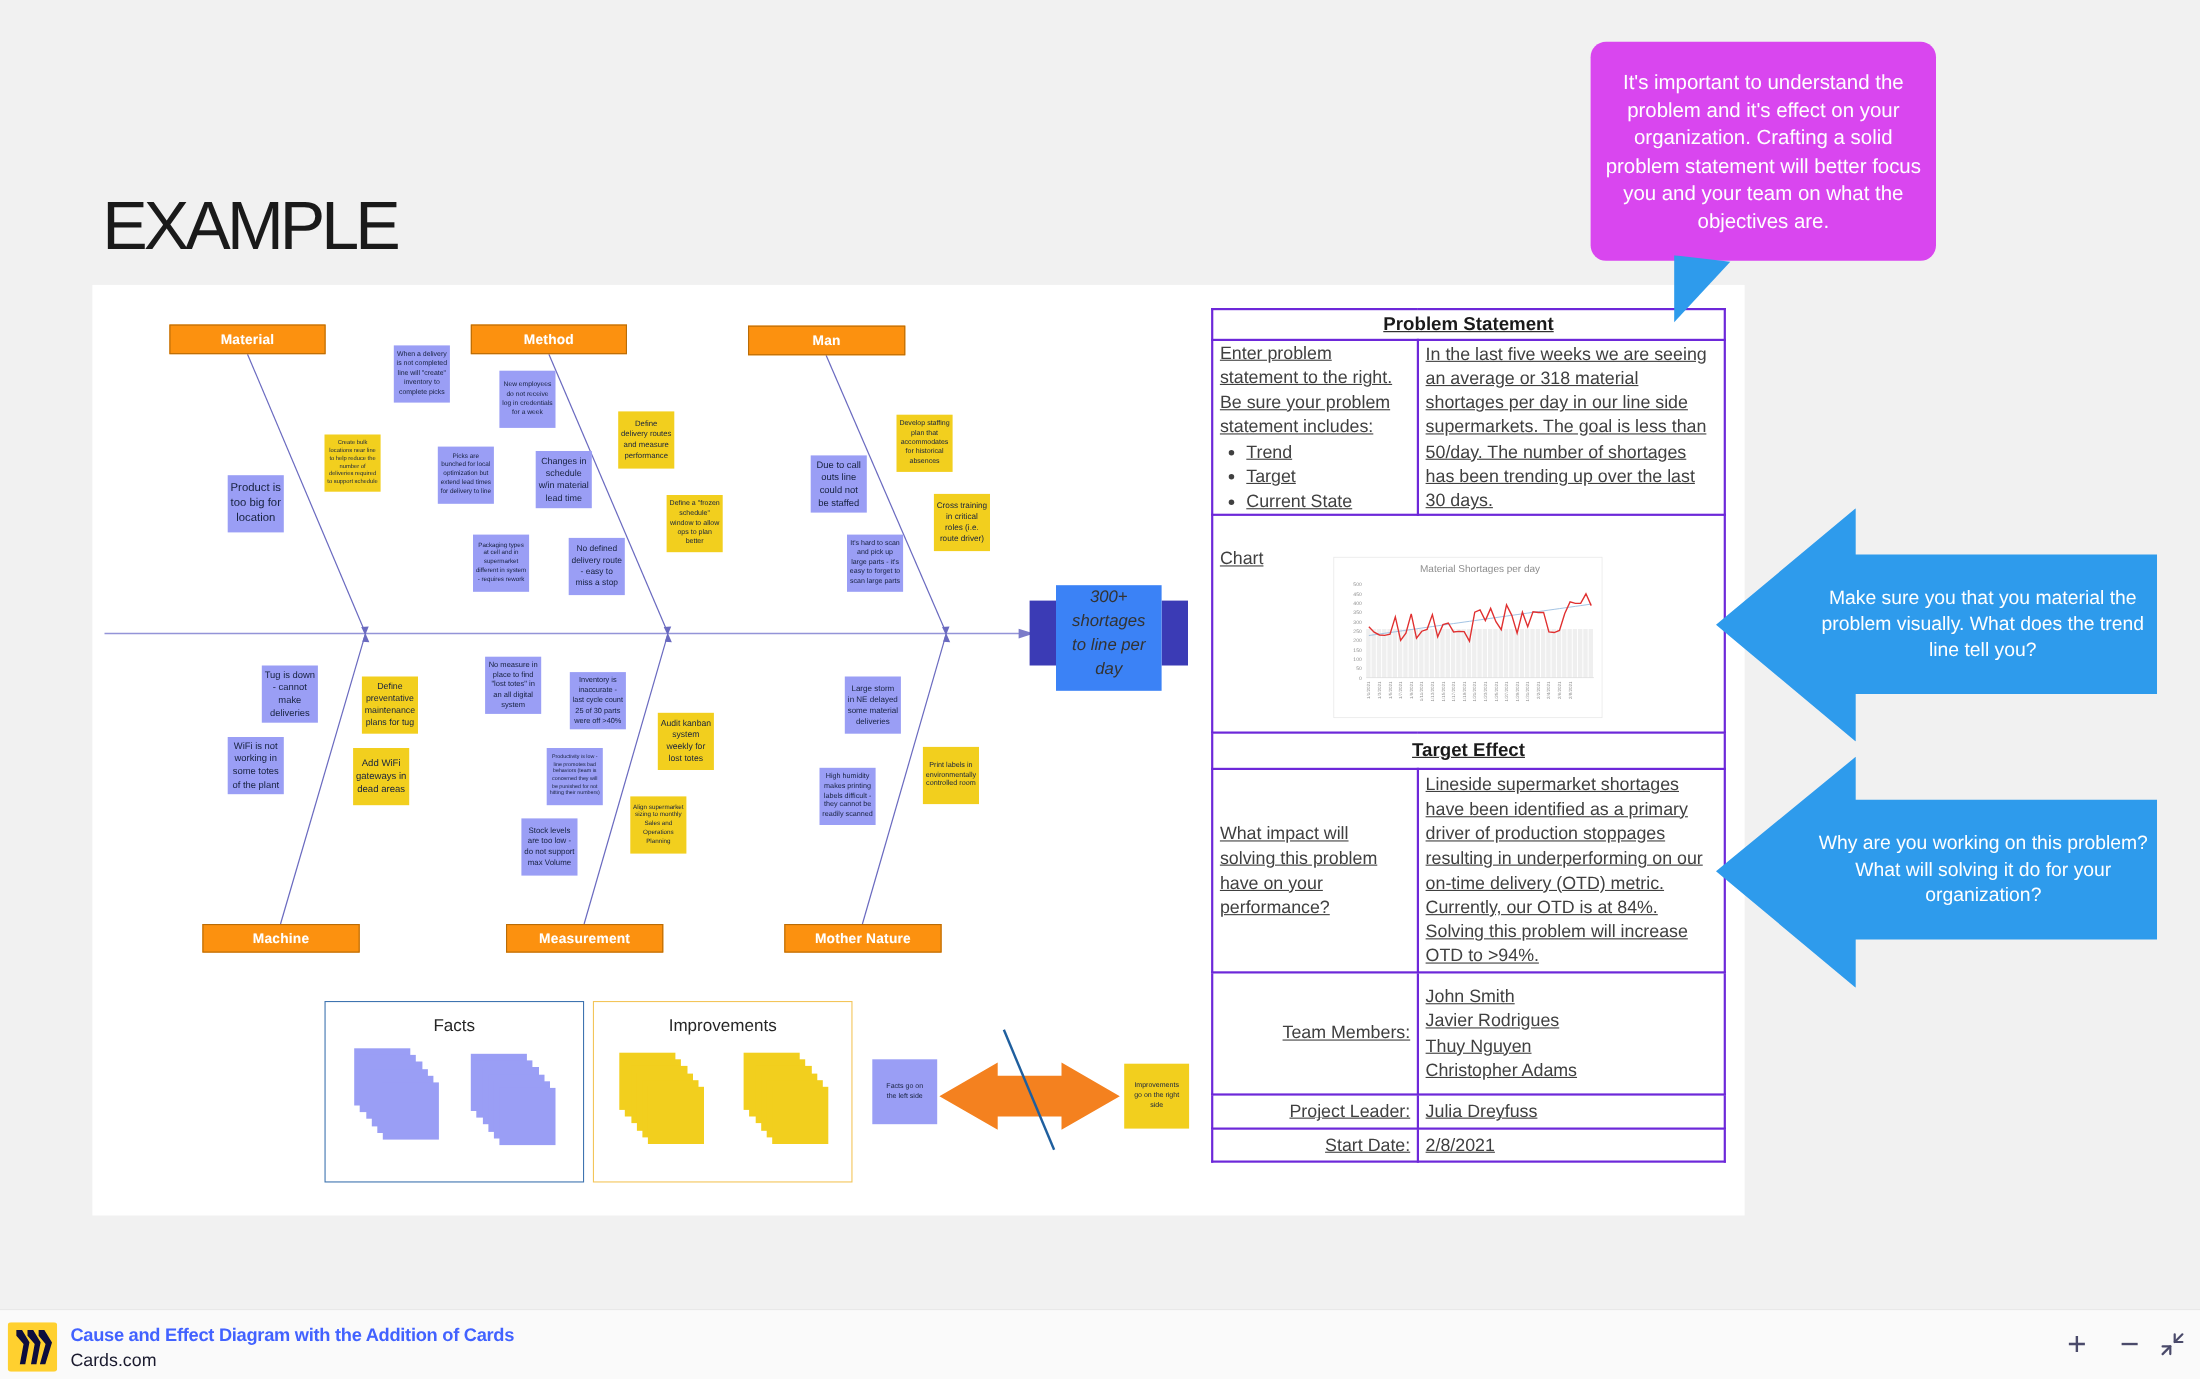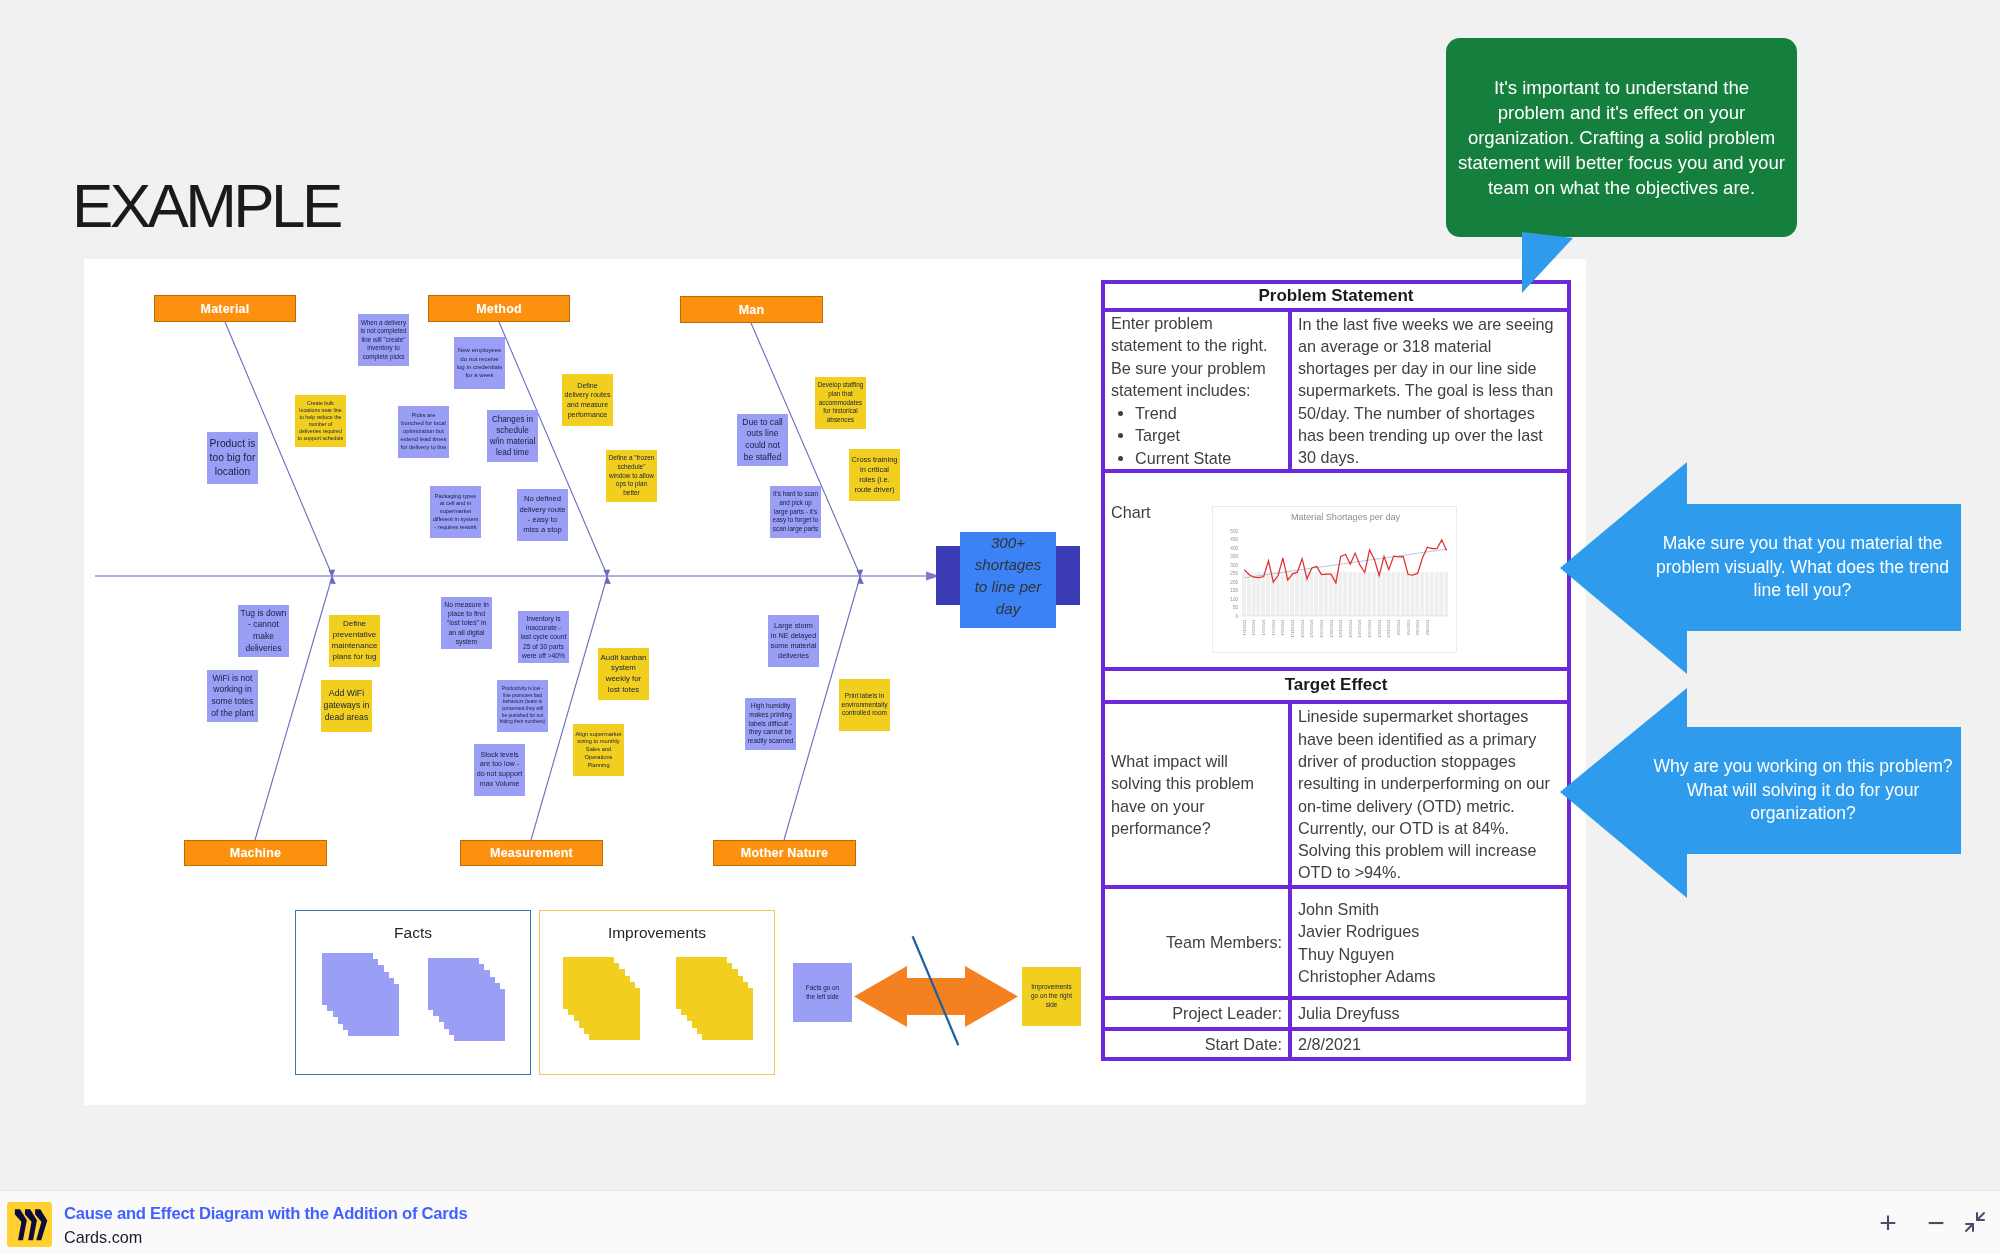--- a/index.html
+++ b/index.html
@@ -1,21 +1,21 @@
 <!DOCTYPE html>
 <html><head>
 <meta charset="utf-8">
 <style>
   html,body{margin:0;padding:0;}
   body{width:2000px;height:1254px;background:#f1f1f1;font-family:"Liberation Sans",sans-serif;overflow:hidden;}
   #stage{position:relative;width:2000px;height:1254px;background:#f1f1f1;}
   .abs{position:absolute;box-sizing:border-box;}
 
   
-  #page-title{left:72px;top:181px;font-size:62px;line-height:50px;font-weight:400;color:#1a1a1a;letter-spacing:-3.6px;font-family:"Liberation Sans",sans-serif;}
+  #page-title{left:93px;top:181px;font-size:62px;line-height:50px;font-weight:400;color:#1a1a1a;letter-spacing:-3.6px;font-family:"Liberation Sans",sans-serif;}
 
   
   #canvas{left:84px;top:259px;width:1502px;height:846px;background:#ffffff;}
 
   
   .cat{background:#fc910f;border:1px solid #b96c06;color:#ffffff;font-weight:bold;font-size:12.5px;display:flex;align-items:center;justify-content:center;letter-spacing:.2px;text-shadow:0 0 1px rgba(255,255,255,.3);}
 
   
   .note{display:flex;align-items:center;justify-content:center;text-align:center;color:#16213e;overflow:hidden;}
   .note>span{display:block;line-height:1.36;width:90%;margin:0 auto;overflow-wrap:break-word;}
@@ -24,35 +24,35 @@
 
   
   #effect-box{background:#3b82f6;display:flex;align-items:flex-start;justify-content:center;text-align:center;font-size:15.2px;color:#333;line-height:22px;font-style:italic;}
   .effect-bar{background:#3b3bb5;}
 
   
   .panel-title{position:absolute;left:0;right:0;text-align:center;font-size:15.5px;color:#262626;}
 
   
   #tbl{left:1101px;top:280px;width:466px;border-collapse:collapse;font-size:16.2px;color:#404040;table-layout:fixed;}
-  #tbl td{border:4px solid #6d28d9;padding:0 6px;vertical-align:middle;line-height:22.3px;overflow:hidden;}
+  #tbl td{border:2px solid #6d28d9;padding:0 6px;vertical-align:middle;line-height:22.3px;overflow:hidden;text-decoration:underline;}
   #tbl tr{overflow:hidden;}
   #tbl td>div,#tbl td{max-height:100%;}
   .th{text-align:center;font-weight:bold;color:#1a1a1a;font-size:17px;vertical-align:middle !important;}
   .lbl-r{text-align:right;}
   .lbl-c{vertical-align:middle !important;}
   #tbl td.te-prompt{padding-right:24px;}
   ul.bul{margin:1px 0 0 0;padding-left:24px;}
   ul.bul li{margin:0;padding:0;}
   #tbl td.cell-chart{padding:0;text-align:center;border-left:none !important;}
   #tbl td.chart-lbl{vertical-align:top !important;padding-top:28px;border-right:none !important;}
   #chart-holder{position:absolute;left:1212px;top:506px;width:245px;height:147px;}
 
   
-  #callout1{background:#15803d;color:#fff;left:1446px;top:38px;width:351px;height:199px;border-radius:14px;display:flex;align-items:center;justify-content:center;text-align:center;font-size:18.6px;line-height:1.35;padding:0 12px;letter-spacing:-0.02px;}
+  #callout1{background:#d946ef;color:#fff;left:1446px;top:38px;width:314px;height:199px;border-radius:14px;display:flex;align-items:center;justify-content:center;text-align:center;font-size:18.6px;line-height:1.35;padding:0 12px;letter-spacing:-0.02px;}
 
   .arrow-callout{display:flex;align-items:center;justify-content:center;text-align:center;font-size:17.6px;line-height:1.36;color:#fff;}
 
   
   #footer{left:0;top:1190px;width:2000px;height:64px;background:#fafafa;border-top:1px solid #e8e8e8;}
   #miro-logo{left:7px;top:1202px;width:45px;height:45px;}
   #miro-name{left:64px;top:1204px;font-size:16.6px;font-weight:bold;color:#4262ff;letter-spacing:-0.25px;}
   #miro-sub{left:64px;top:1228px;font-size:16.2px;color:#1a1a2e;}
   .zbtn{color:#4a4a6a;display:flex;align-items:center;justify-content:center;cursor:pointer;}
 </style>

